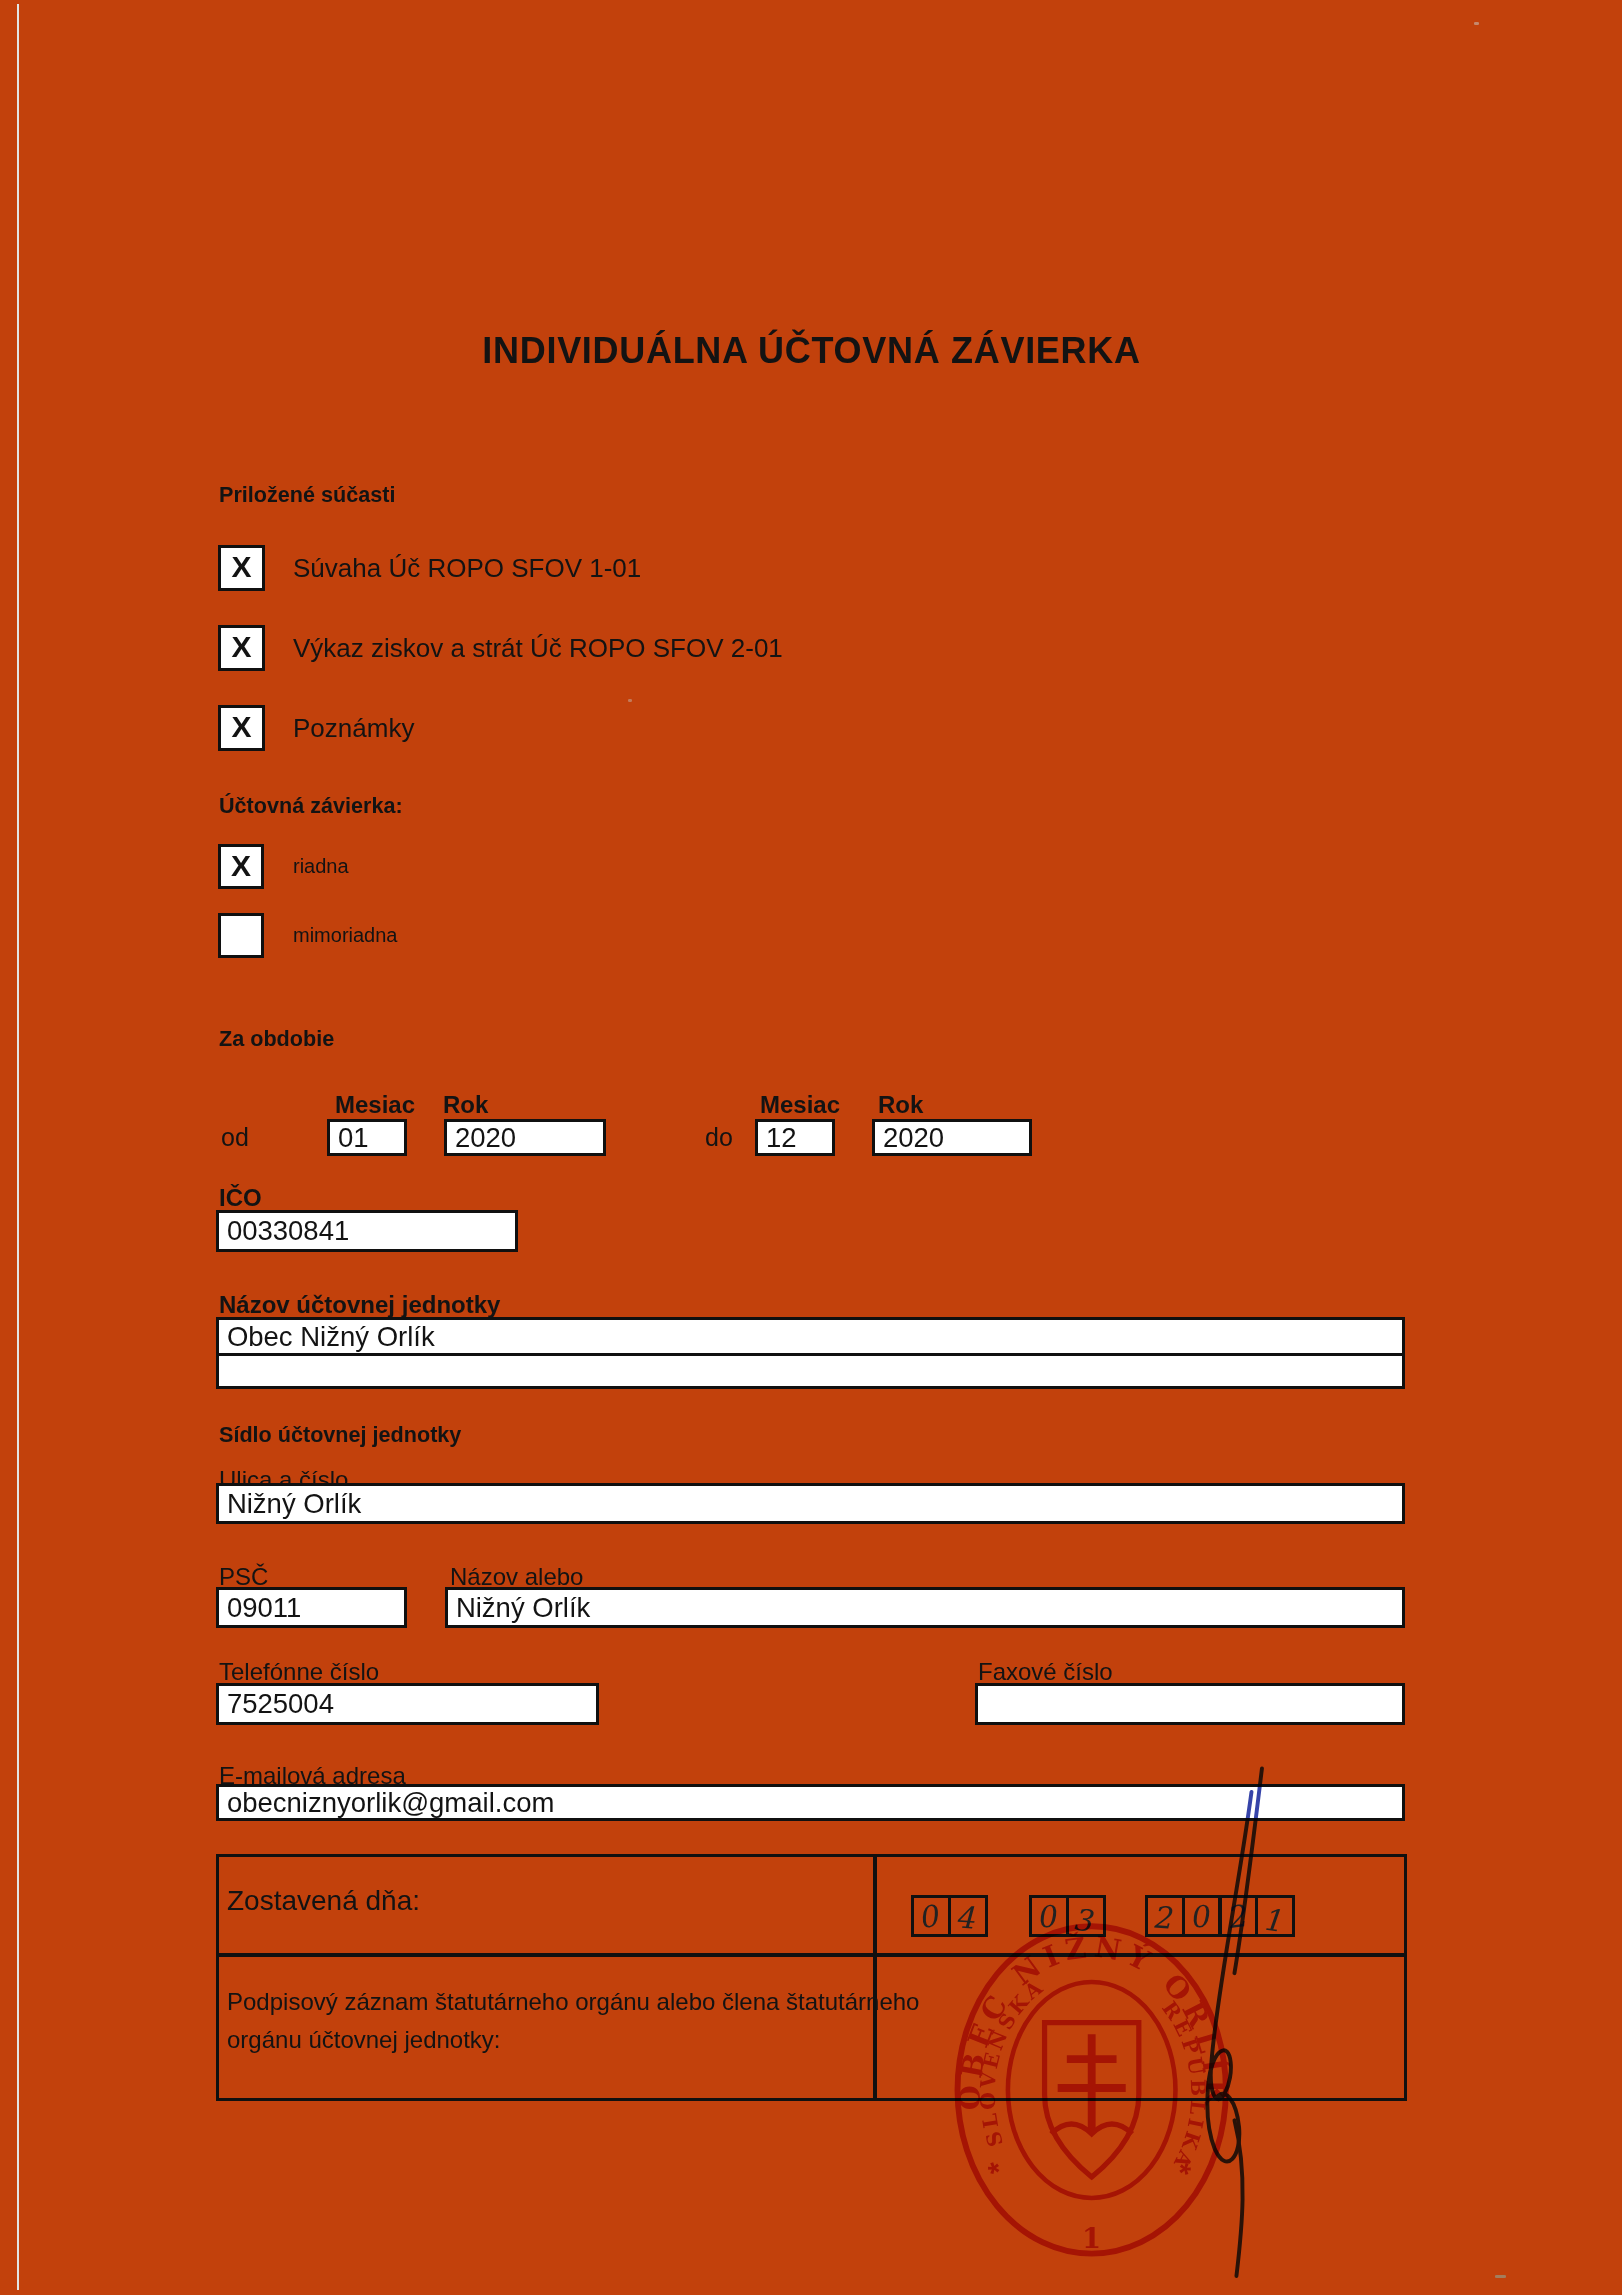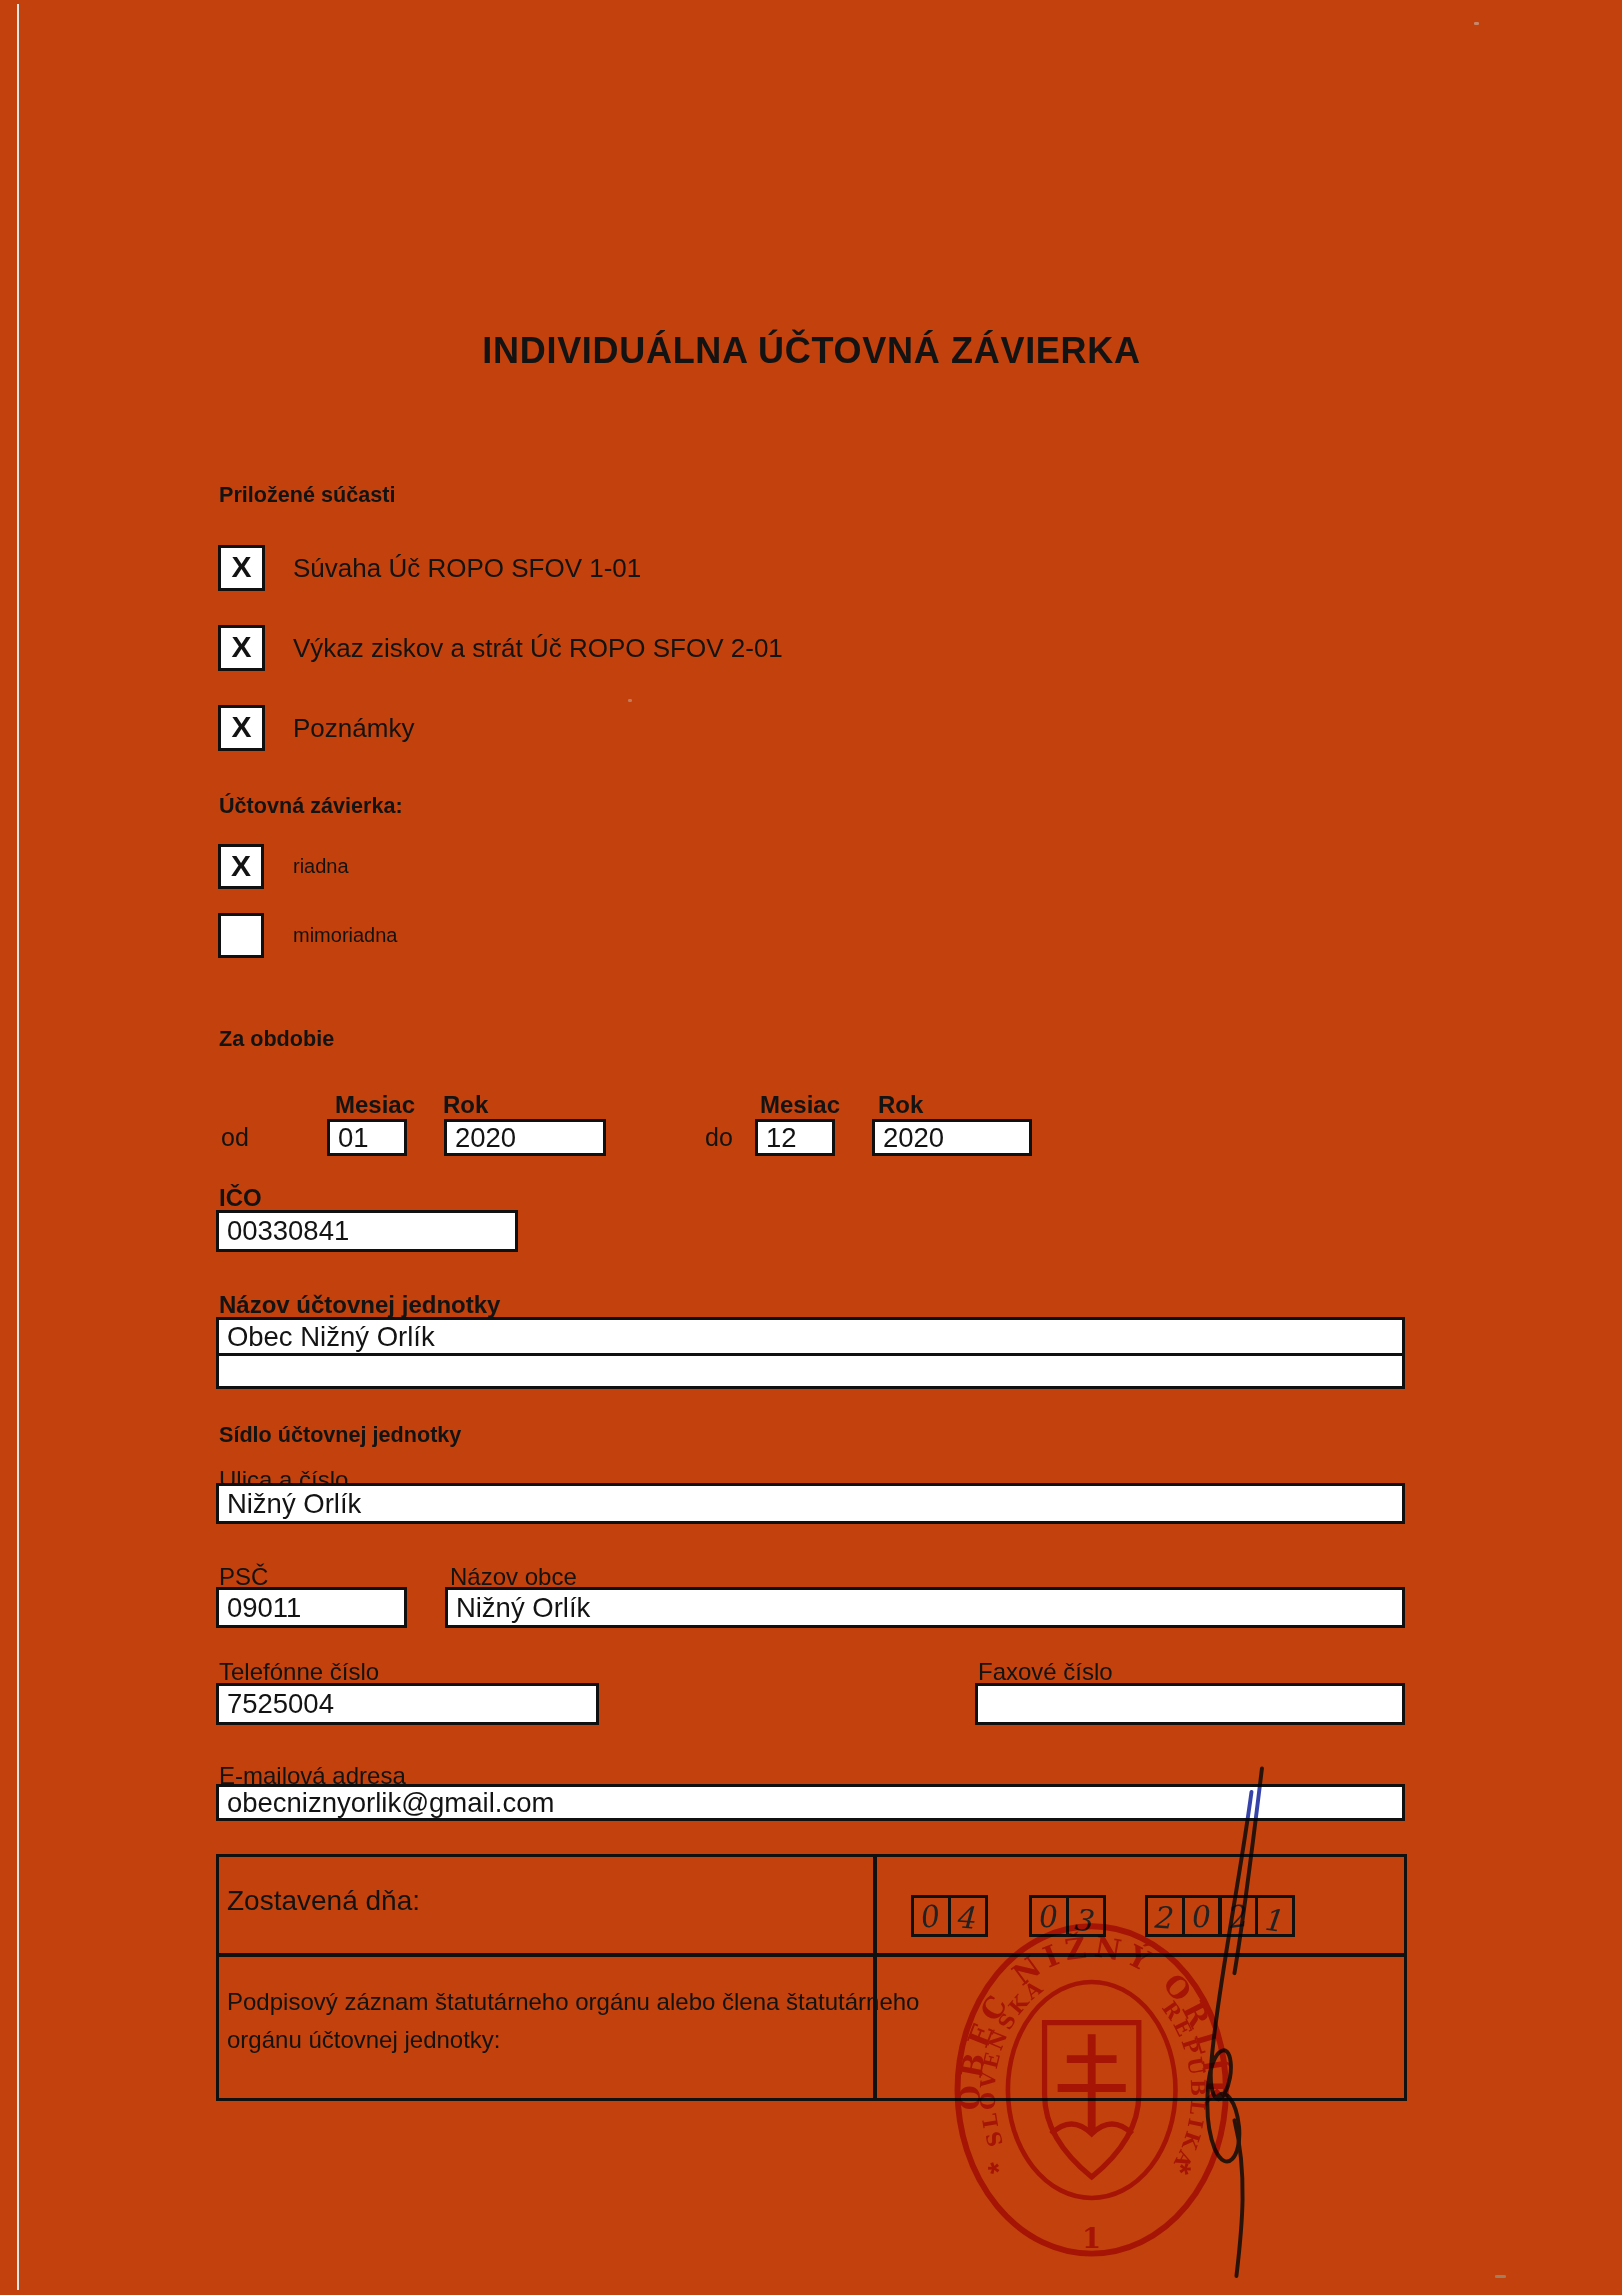--- a/index.html
+++ b/index.html
@@ -90,21 +90,21 @@
     <div style="height:29.4px;display:flex;align-items:center;padding-left:7.9px;font-size:27.5px;"></div>
   </div>
 
   <div class="h" style="left:219px;top:1422px;">Sídlo účtovnej jednotky</div>
 
   <div class="flbl" style="left:219px;top:1458px;margin-top:8px;">Ulica a číslo</div>
   <div class="box" style="left:216px;top:1483px;width:1189px;height:41px;">Nižný Orlík</div>
 
   <div class="flbl" style="left:219px;top:1563px;">PSČ</div>
   <div class="box" style="left:216px;top:1587px;width:191px;height:41px;">09011</div>
-  <div class="flbl" style="left:450px;top:1563px;">Názov obce</div>
+  <div class="flbl" style="left:450px;top:1563px;">Názov alebo</div>
   <div class="box" style="left:445px;top:1587px;width:960px;height:41px;">Nižný Orlík</div>
 
   <div class="flbl" style="left:219px;top:1658px;">Telefónne číslo</div>
   <div class="box" style="left:216px;top:1683px;width:383px;height:42px;">7525004</div>
   <div class="flbl" style="left:978px;top:1658px;">Faxové číslo</div>
   <div class="box" style="left:975px;top:1683px;width:430px;height:42px;"></div>
 
   <div class="flbl" style="left:219px;top:1762px;">E-mailová adresa</div>
   <div class="box" style="left:216px;top:1784px;width:1189px;height:37px;">obecniznyorlik@gmail.com</div>
 

